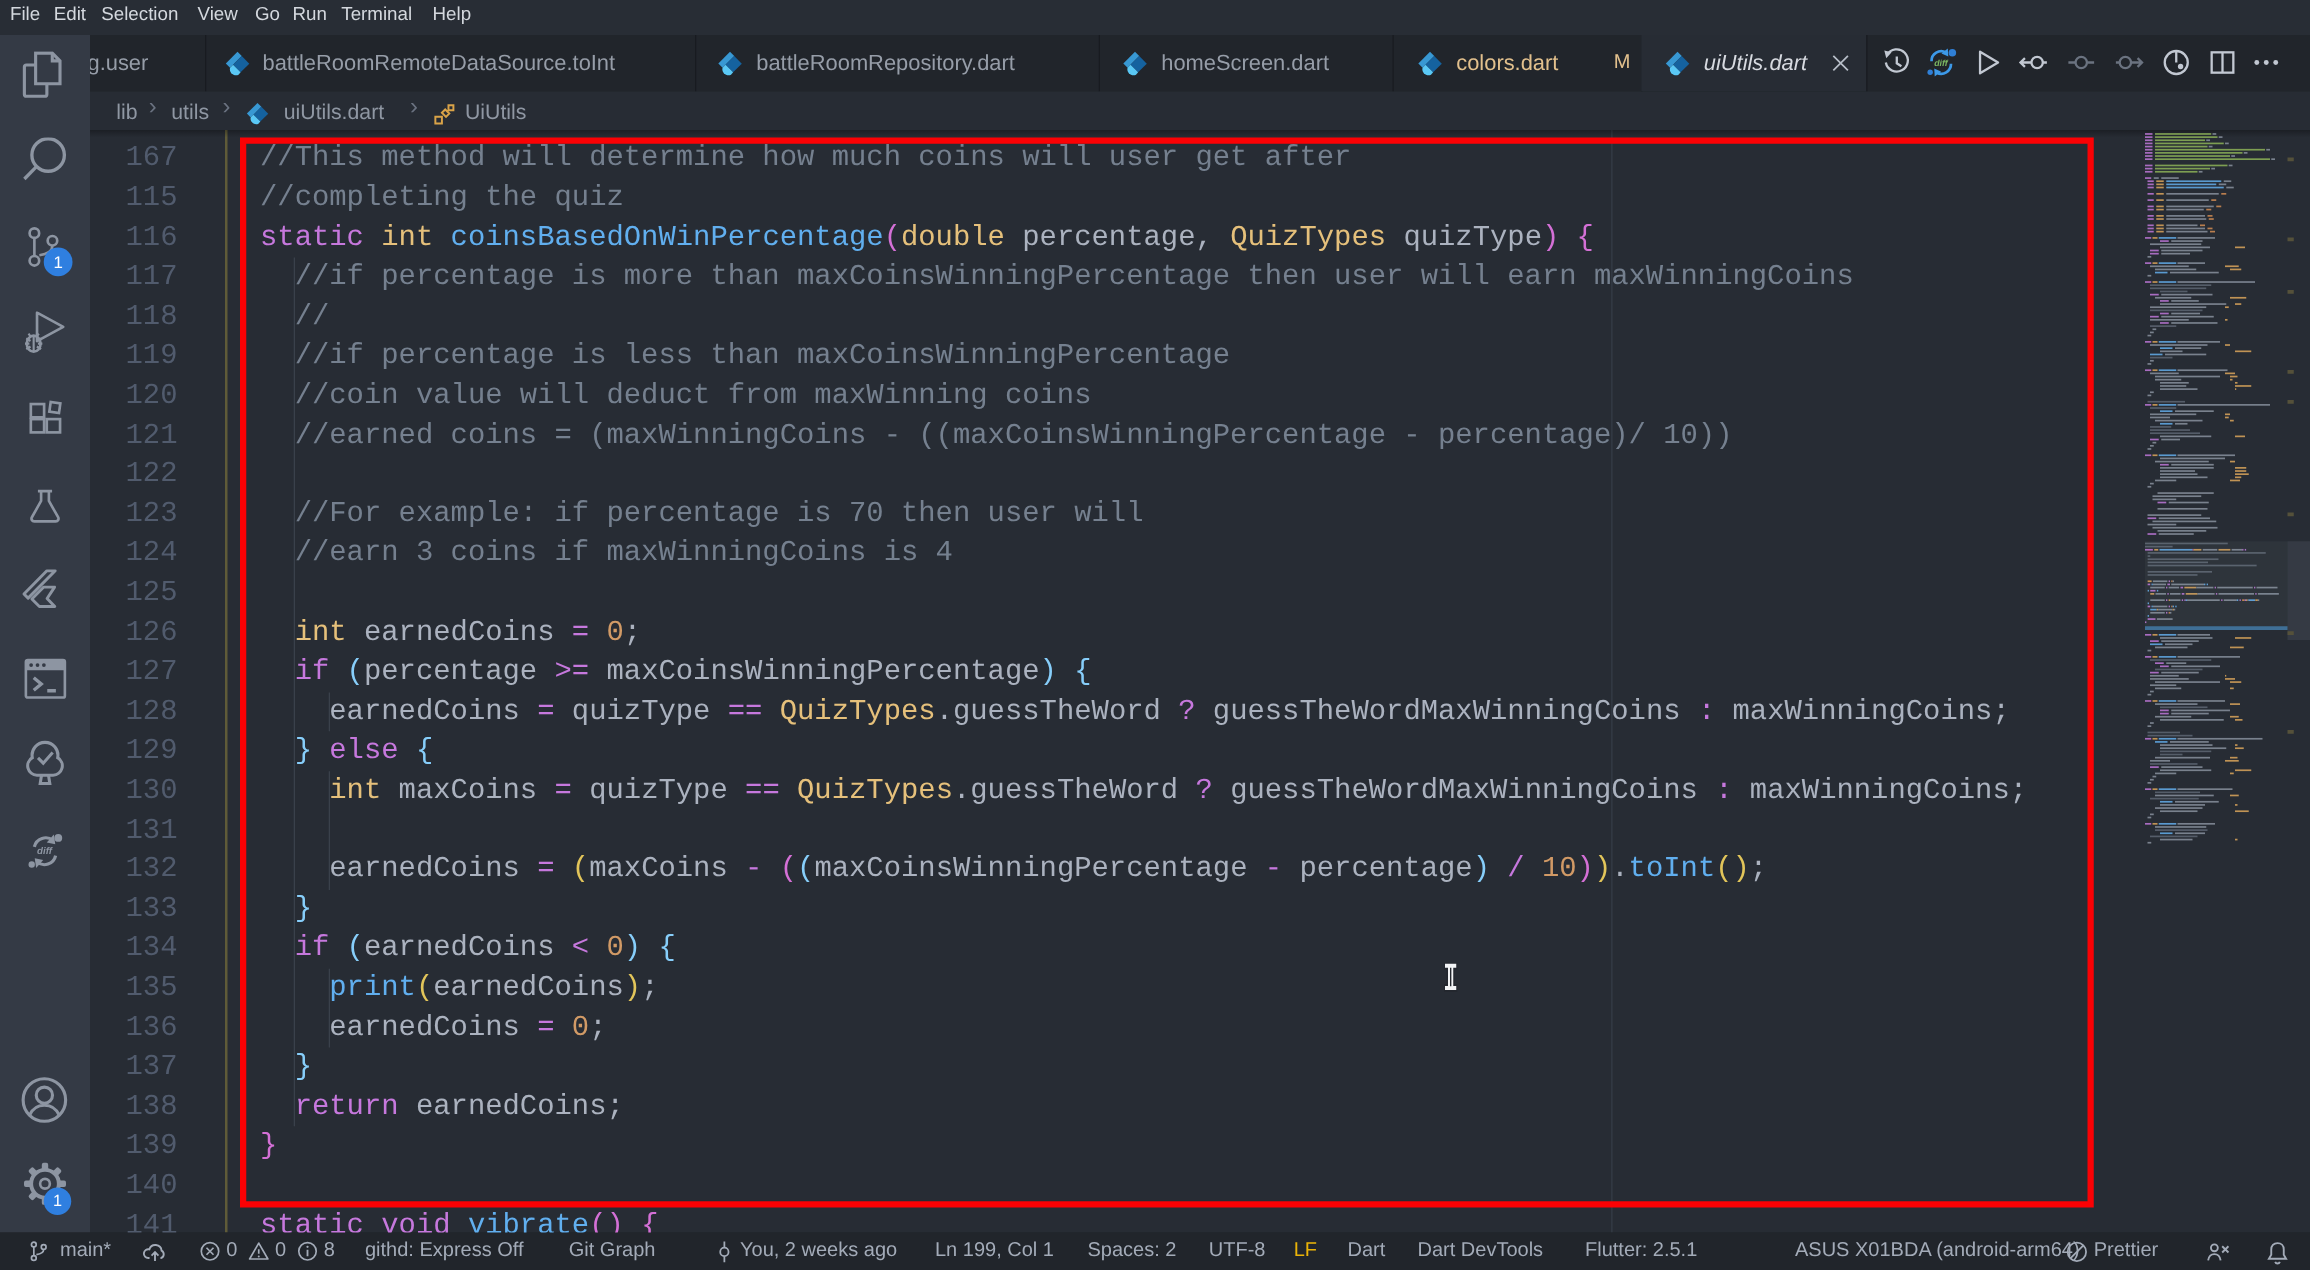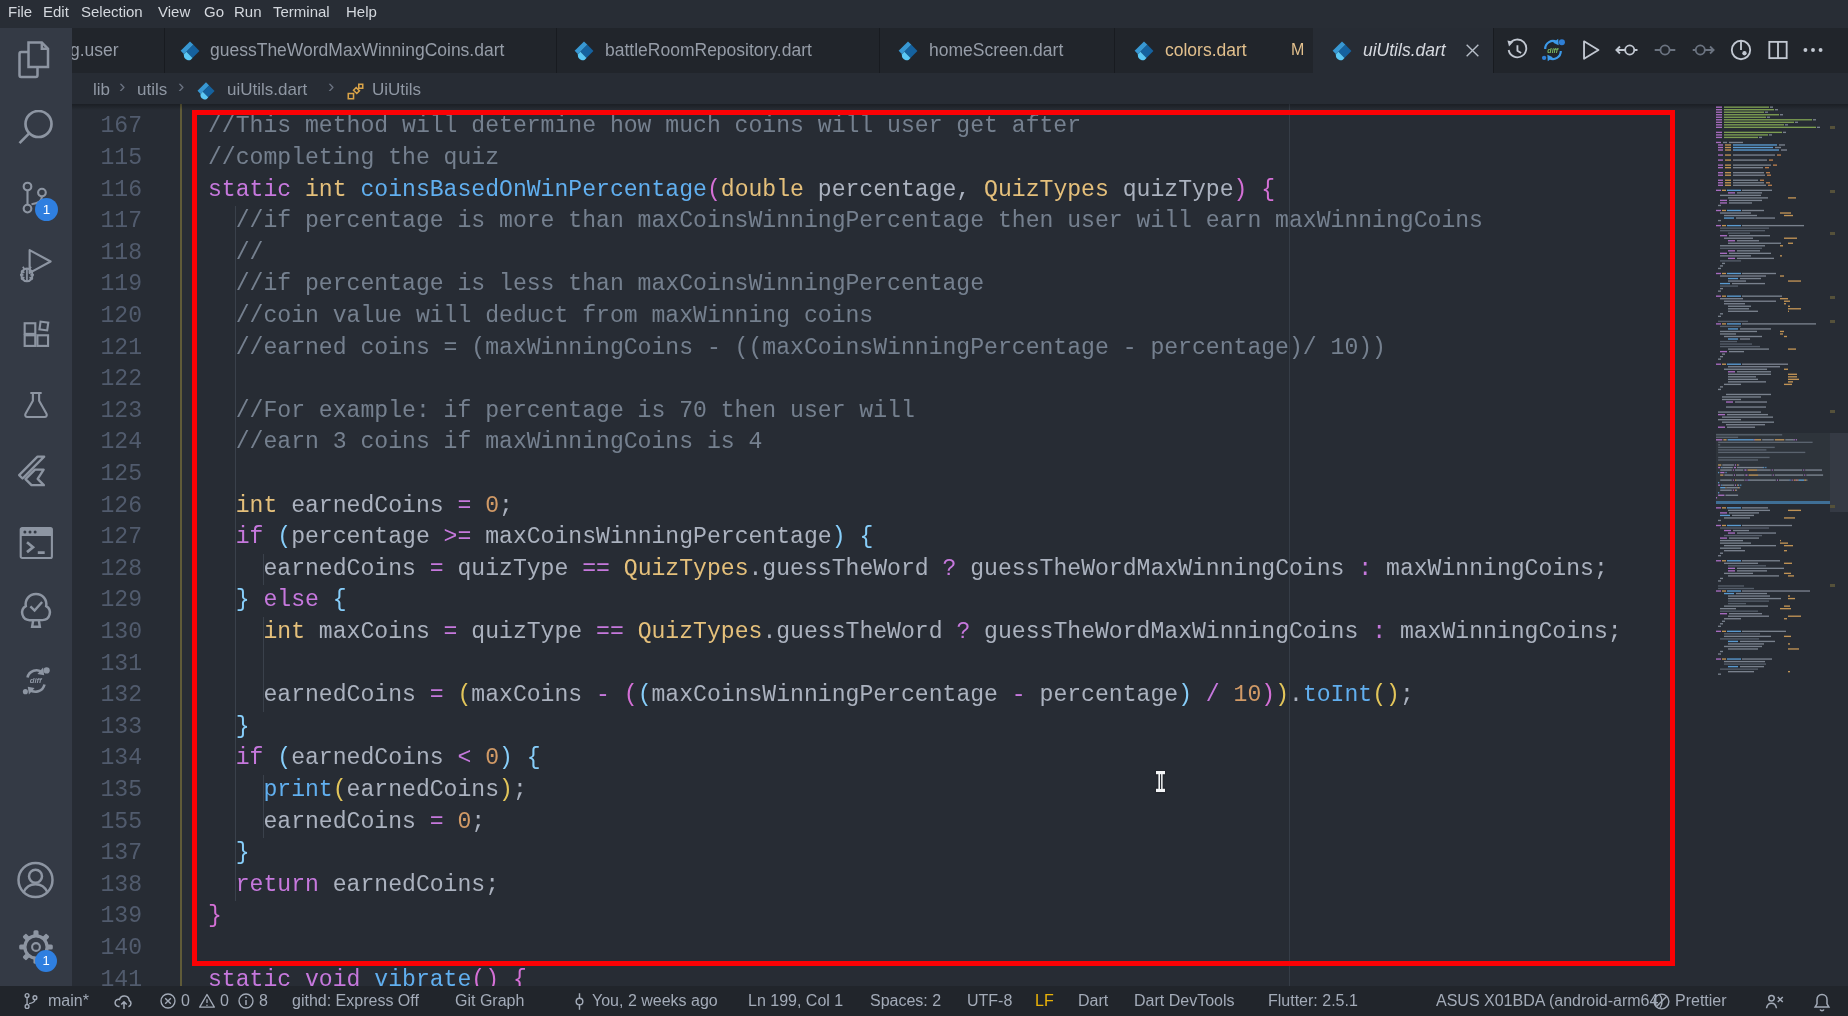--- a/index.html
+++ b/index.html
@@ -20,21 +20,21 @@
 <div class="abs" style="left:273px;top:3px;font-size:15px;color:#d4d8de">Terminal</div>
 <div class="abs" style="left:346px;top:3px;font-size:15px;color:#d4d8de">Help</div>
 <div class="abs" style="left:72px;top:28px;width:1776px;height:45px;background:#21252b"></div>
 <div class="abs" style="left:70px;top:40px;font-size:17.5px;color:#969da8">g.user</div>
 <div class="abs" style="left:164px;top:28px;width:1px;height:45px;background:#181b20"></div>
 <svg class="abs" style="left:179px;top:40px" width="22" height="22" viewBox="0 0 24 24">
     <path fill="#3898d3" d="M12 1.6 L1.8 11.8 L5.5 15.5 L15.7 5.3 Z"></path>
     <path fill="#15629f" d="M15.7 5.3 L22.3 11.9 L14.7 19.5 L8.1 12.9 Z"></path>
     <path fill="#5ac8f5" d="M8.1 12.9 L14.7 19.5 L12.9 21.5 C9.8 23.6 4.2 20.2 5.5 15.5 Z"></path>
   </svg>
-<div class="abs" style="left:210px;top:40px;font-size:17.5px;color:#969da8">guessTheWordMaxWinningCoins.dart</div>
+<div class="abs" style="left:210px;top:40px;font-size:17.5px;color:#969da8">battleRoomRemoteDataSource.toInt</div>
 <div class="abs" style="left:556px;top:28px;width:1px;height:45px;background:#181b20"></div>
 <svg class="abs" style="left:573px;top:40px" width="22" height="22" viewBox="0 0 24 24">
     <path fill="#3898d3" d="M12 1.6 L1.8 11.8 L5.5 15.5 L15.7 5.3 Z"></path>
     <path fill="#15629f" d="M15.7 5.3 L22.3 11.9 L14.7 19.5 L8.1 12.9 Z"></path>
     <path fill="#5ac8f5" d="M8.1 12.9 L14.7 19.5 L12.9 21.5 C9.8 23.6 4.2 20.2 5.5 15.5 Z"></path>
   </svg>
 <div class="abs" style="left:605px;top:40px;font-size:17.5px;color:#969da8">battleRoomRepository.dart</div>
 <div class="abs" style="left:879px;top:28px;width:1px;height:45px;background:#181b20"></div>
 <svg class="abs" style="left:897px;top:40px" width="22" height="22" viewBox="0 0 24 24">
     <path fill="#3898d3" d="M12 1.6 L1.8 11.8 L5.5 15.5 L15.7 5.3 Z"></path>
@@ -234,21 +234,21 @@
 <div class="codeline" style="top:616.9px"><span class="" style="color:#abb2bf">    </span><span class="" style="color:#e5c07b">int</span><span class="" style="color:#abb2bf"> maxCoins </span><span class="" style="color:#c678dd">=</span><span class="" style="color:#abb2bf"> quizType </span><span class="" style="color:#c678dd">==</span><span class="" style="color:#abb2bf"> </span><span class="" style="color:#e5c07b">QuizTypes</span><span class="" style="color:#abb2bf">.guessTheWord </span><span class="" style="color:#c678dd">?</span><span class="" style="color:#abb2bf"> guessTheWordMaxWinningCoins </span><span class="" style="color:#c678dd">:</span><span class="" style="color:#abb2bf"> maxWinningCoins;</span></div>
 <div class="lnum" style="top:648.5px">131</div>
 <div class="lnum" style="top:680.1px">132</div>
 <div class="codeline" style="top:680.1px"><span class="" style="color:#abb2bf">    earnedCoins </span><span class="" style="color:#c678dd">=</span><span class="" style="color:#abb2bf"> </span><span class="" style="color:#e2c55a">(</span><span class="" style="color:#abb2bf">maxCoins </span><span class="" style="color:#c678dd">-</span><span class="" style="color:#abb2bf"> </span><span class="" style="color:#d470d6">(</span><span class="" style="color:#87cefa">(</span><span class="" style="color:#abb2bf">maxCoinsWinningPercentage </span><span class="" style="color:#c678dd">-</span><span class="" style="color:#abb2bf"> percentage</span><span class="" style="color:#87cefa">)</span><span class="" style="color:#abb2bf"> </span><span class="" style="color:#c678dd">/</span><span class="" style="color:#abb2bf"> </span><span class="" style="color:#d19a66">10</span><span class="" style="color:#d470d6">)</span><span class="" style="color:#e2c55a">)</span><span class="" style="color:#abb2bf">.</span><span class="" style="color:#61afef">toInt</span><span class="" style="color:#e2c55a">()</span><span class="" style="color:#abb2bf">;</span></div>
 <div class="lnum" style="top:711.6999999999999px">133</div>
 <div class="codeline" style="top:711.6999999999999px"><span class="" style="color:#abb2bf">  </span><span class="" style="color:#87cefa">}</span></div>
 <div class="lnum" style="top:743.3px">134</div>
 <div class="codeline" style="top:743.3px"><span class="" style="color:#abb2bf">  </span><span class="" style="color:#c678dd">if</span><span class="" style="color:#abb2bf"> </span><span class="" style="color:#87cefa">(</span><span class="" style="color:#abb2bf">earnedCoins </span><span class="" style="color:#c678dd">&lt;</span><span class="" style="color:#abb2bf"> </span><span class="" style="color:#d19a66">0</span><span class="" style="color:#87cefa">)</span><span class="" style="color:#abb2bf"> </span><span class="" style="color:#87cefa">{</span></div>
 <div class="lnum" style="top:774.9px">135</div>
 <div class="codeline" style="top:774.9px"><span class="" style="color:#abb2bf">    </span><span class="" style="color:#61afef">print</span><span class="" style="color:#e2c55a">(</span><span class="" style="color:#abb2bf">earnedCoins</span><span class="" style="color:#e2c55a">)</span><span class="" style="color:#abb2bf">;</span></div>
-<div class="lnum" style="top:806.5px">155</div>
+<div class="lnum" style="top:806.5px">136</div>
 <div class="codeline" style="top:806.5px"><span class="" style="color:#abb2bf">    earnedCoins </span><span class="" style="color:#c678dd">=</span><span class="" style="color:#abb2bf"> </span><span class="" style="color:#d19a66">0</span><span class="" style="color:#abb2bf">;</span></div>
 <div class="lnum" style="top:838.1px">137</div>
 <div class="codeline" style="top:838.1px"><span class="" style="color:#abb2bf">  </span><span class="" style="color:#87cefa">}</span></div>
 <div class="lnum" style="top:869.7px">138</div>
 <div class="codeline" style="top:869.7px"><span class="" style="color:#abb2bf">  </span><span class="" style="color:#c678dd">return</span><span class="" style="color:#abb2bf"> earnedCoins;</span></div>
 <div class="lnum" style="top:901.3px">139</div>
 <div class="codeline" style="top:901.3px"><span class="" style="color:#d470d6">}</span></div>
 <div class="lnum" style="top:932.9px">140</div>
 <div class="lnum" style="top:964.5px">141</div>
 <div class="codeline" style="top:964.5px"><span class="" style="color:#c678dd">static</span><span class="" style="color:#abb2bf"> </span><span class="" style="color:#c678dd">void</span><span class="" style="color:#abb2bf"> </span><span class="" style="color:#61afef">vibrate</span><span class="" style="color:#d470d6">()</span><span class="" style="color:#abb2bf"> </span><span class="" style="color:#d470d6">{</span></div>

